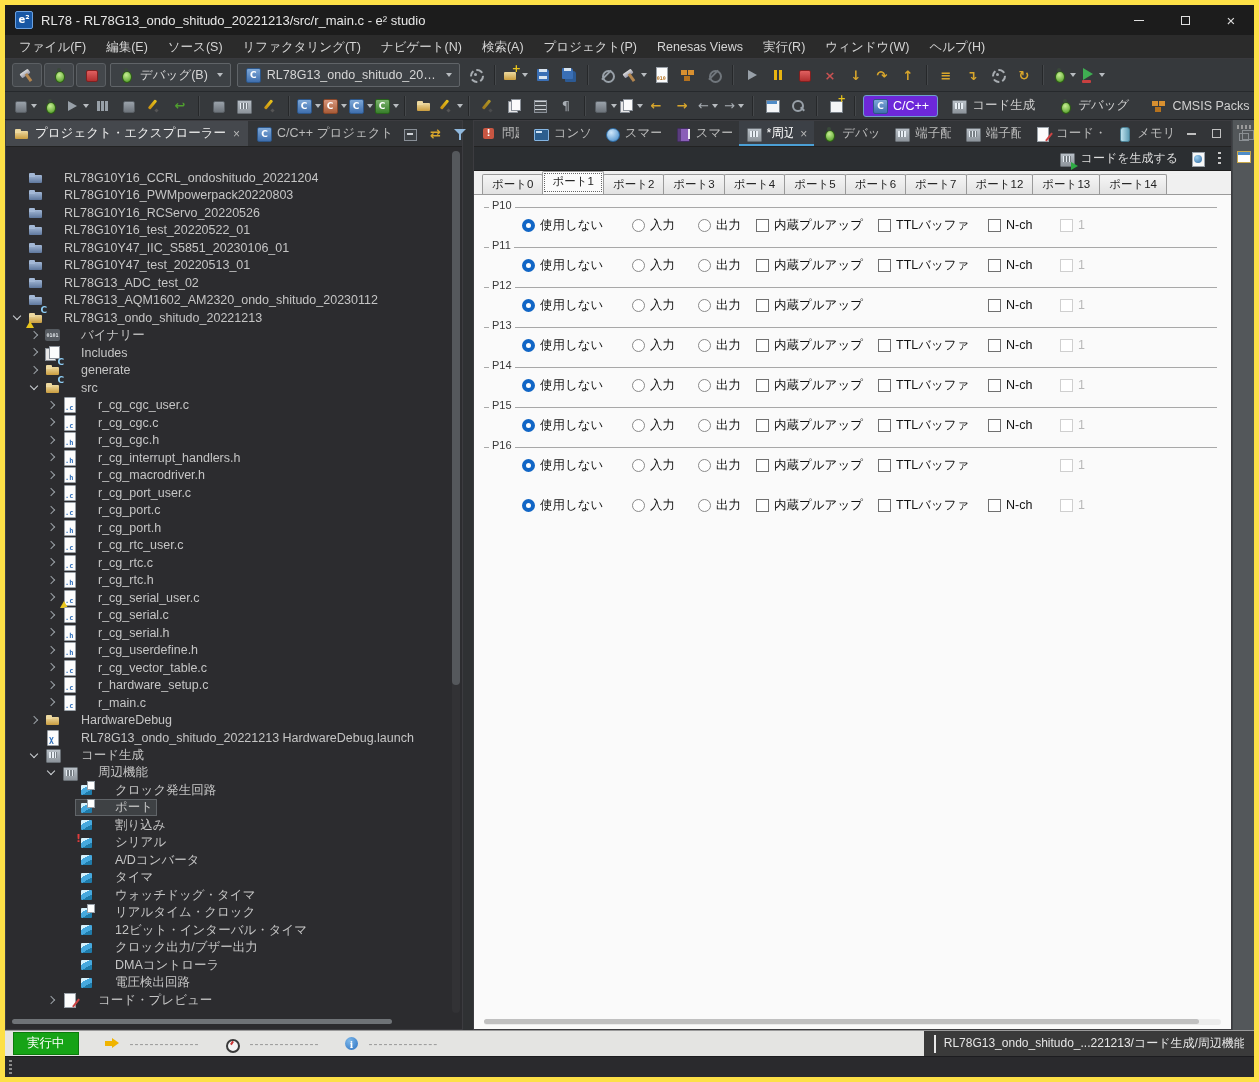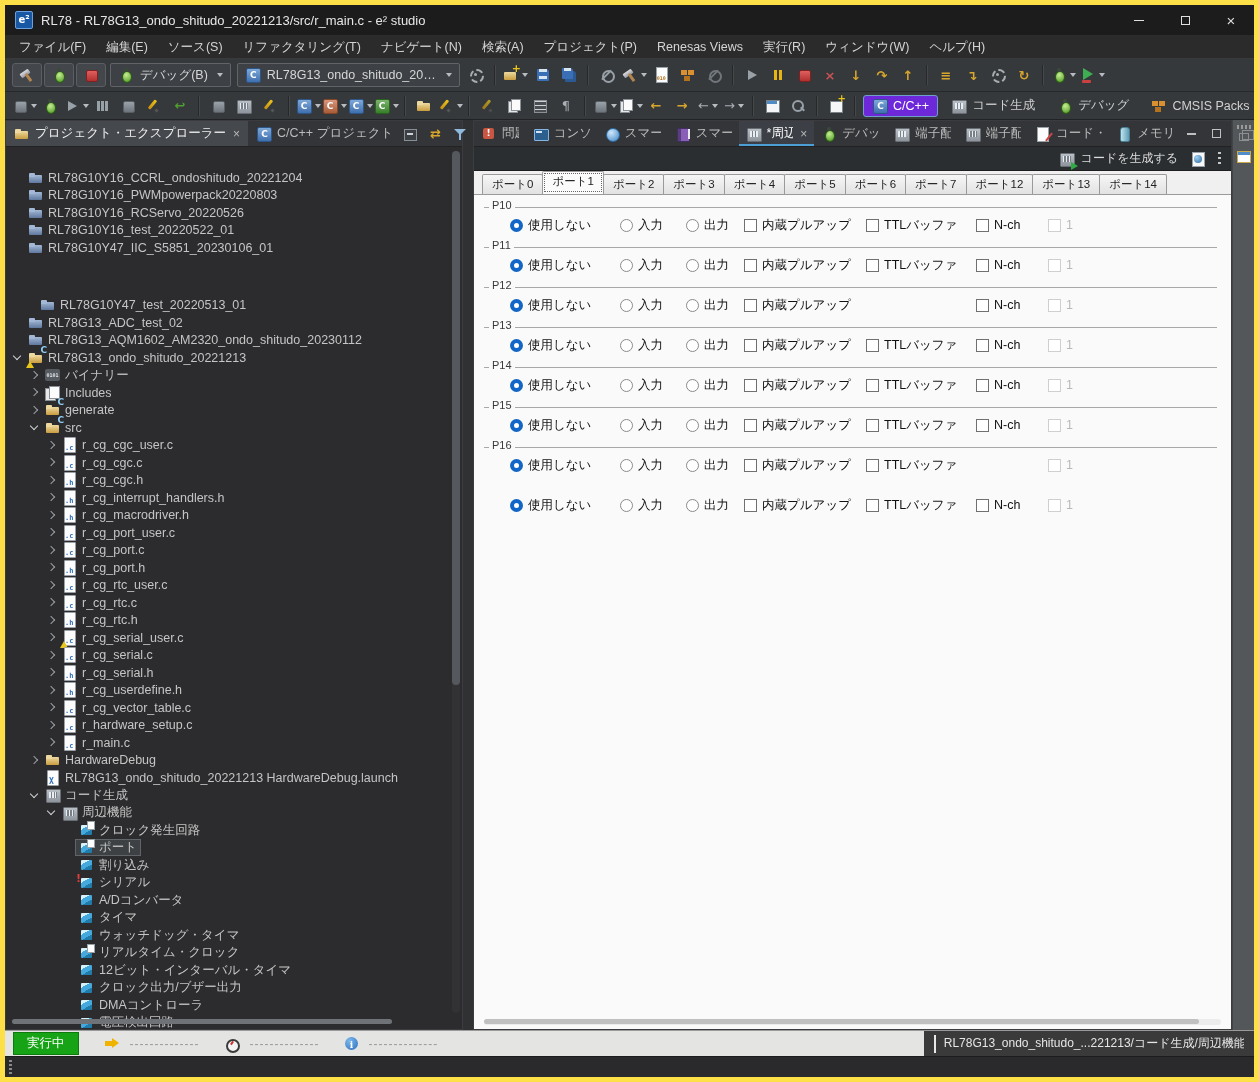--- a/index.html
+++ b/index.html
@@ -126,21 +126,21 @@
   .vtab.active{background:#3c4046;color:#fff;box-shadow:inset 0 -2px 0 #4b9fd5;max-width:110px}
   .tclose{color:#b8b8b8;font-size:12px;margin-left:2px;flex:none}
   .paneltools{margin-left:auto;display:flex;align-items:center;gap:7px;padding-right:6px;flex:none}
   .pm{width:18px;height:18px;display:flex;align-items:center;justify-content:center}
   .ico-min{width:9px;height:2px;background:#c0c0c0}
   .ico-max{width:9px;height:9px;border:1.5px solid #c0c0c0}
 
   
   .tree{flex:1;overflow:hidden;padding-top:22px;font-size:12.5px;position:relative}
   .trow{height:17.5px;display:flex;align-items:center;color:#c5c5c5;white-space:nowrap}
-  .trow .inner{display:flex;align-items:center;gap:4px;padding:0 3px;border:1px solid transparent;height:17px}
+  .trow .inner{display:flex;align-items:center;gap:20px;padding:0 3px;border:1px solid transparent;height:17px}
   .trow.sel .inner{background:#3e4144;border-color:#616569}
   .tw{width:14px;height:17px;position:relative;flex:none}
   .tw.c::before{content:"";position:absolute;left:4px;top:5px;width:5px;height:5px;border-right:1.5px solid #9aa0a6;border-bottom:1.5px solid #9aa0a6;transform:rotate(-45deg)}
   .tw.e::before{content:"";position:absolute;left:4px;top:4px;width:5px;height:5px;border-right:1.5px solid #cfd3d7;border-bottom:1.5px solid #cfd3d7;transform:rotate(45deg)}
   .lhscroll{position:absolute;left:6px;right:16px;bottom:4px;height:6px}
   .lhscroll .thumb{width:380px;height:5px;background:#6f7377;border-radius:3px}
   .lvscroll{position:absolute;right:2px;top:30px;bottom:16px;width:8px;background:#323235;border-radius:4px}
   .lvscroll .thumb{position:absolute;top:0;width:8px;height:62%;background:#55585c;border-radius:4px}
 
   
@@ -149,21 +149,21 @@
   .editor{flex:1;background:#fafafa;position:relative;overflow:hidden}
   .porttabs{position:absolute;top:0;left:0;right:0;height:24px;background:#f0f0f0;display:flex;align-items:flex-end;padding-left:8px;border-bottom:1px solid #9a9a9a}
   .ptab2{height:20px;line-height:19px;padding:0 9px;font-size:11.5px;color:#222;background:linear-gradient(#f6f6f6,#e2e2e2);border:1px solid #9a9a9a;border-bottom:none;margin-right:-1px;border-radius:2px 2px 0 0;white-space:nowrap}
   .ptab2.active{height:23px;background:#fbfbfb;outline:1px dotted #666;outline-offset:-3px;position:relative;z-index:2}
   .groups{position:absolute;top:24px;left:0;right:0;padding:2px 10px}
   .grp{height:40px;position:relative}
   .ghead{position:absolute;top:4px;left:0;right:4px;display:flex;align-items:center}
   .gtick{width:5px;height:1px;background:#a8a8a8}
   .gname{font-size:11px;color:#3a3a3a;padding:0 3px;transform:translateY(-2px)}
   .gline{flex:1;height:1px;background:#a8a8a8}
-  .grow{position:absolute;left:4px;top:16px;height:24px;right:0}
+  .grow{position:absolute;left:16px;top:16px;height:24px;right:0}
   .ctl{position:absolute;display:flex;align-items:center;gap:5px;font-size:12.5px;color:#111;height:24px;white-space:nowrap}
   .ctl.dis{color:#b8b8b8}
   .rb{width:13px;height:13px;border:1px solid #8a8a8a;border-radius:50%;background:#fff;flex:none}
   .rb.on{border:4px solid #1166c6}
   .cb{width:13px;height:13px;border:1px solid #707070;background:#fff;flex:none}
   .cb.dis{border-color:#cfcfcf}
   .ehscroll{position:absolute;left:10px;right:10px;bottom:4px;height:6px;background:#ececec;border-radius:3px}
   .ehscroll .thumb{width:97%;height:5px;background:#c0c0c0;border-radius:3px}
 
   
@@ -515,21 +515,21 @@
               <span class="tlabel">RL78G10Y16_test_20220522_01</span>
             </span>
           </div>
           <div class="trow" style="padding-left: 4px;">
             <span class="tw"></span>
             <span class="inner">
               <span class="i i-fold b"></span>
               <span class="tlabel">RL78G10Y47_IIC_S5851_20230106_01</span>
             </span>
           </div>
-          <div class="trow" style="padding-left: 16px; margin-top: 40px;">
+          <div class="trow" style="padding-left: 4px;">
             <span class="tw"></span>
             <span class="inner">
               <span class="i i-fold b"></span>
               <span class="tlabel">RL78G10Y47_test_20220513_01</span>
             </span>
           </div>
           <div class="trow" style="padding-left: 4px;">
             <span class="tw"></span>
             <span class="inner">
               <span class="i i-fold b"></span>

